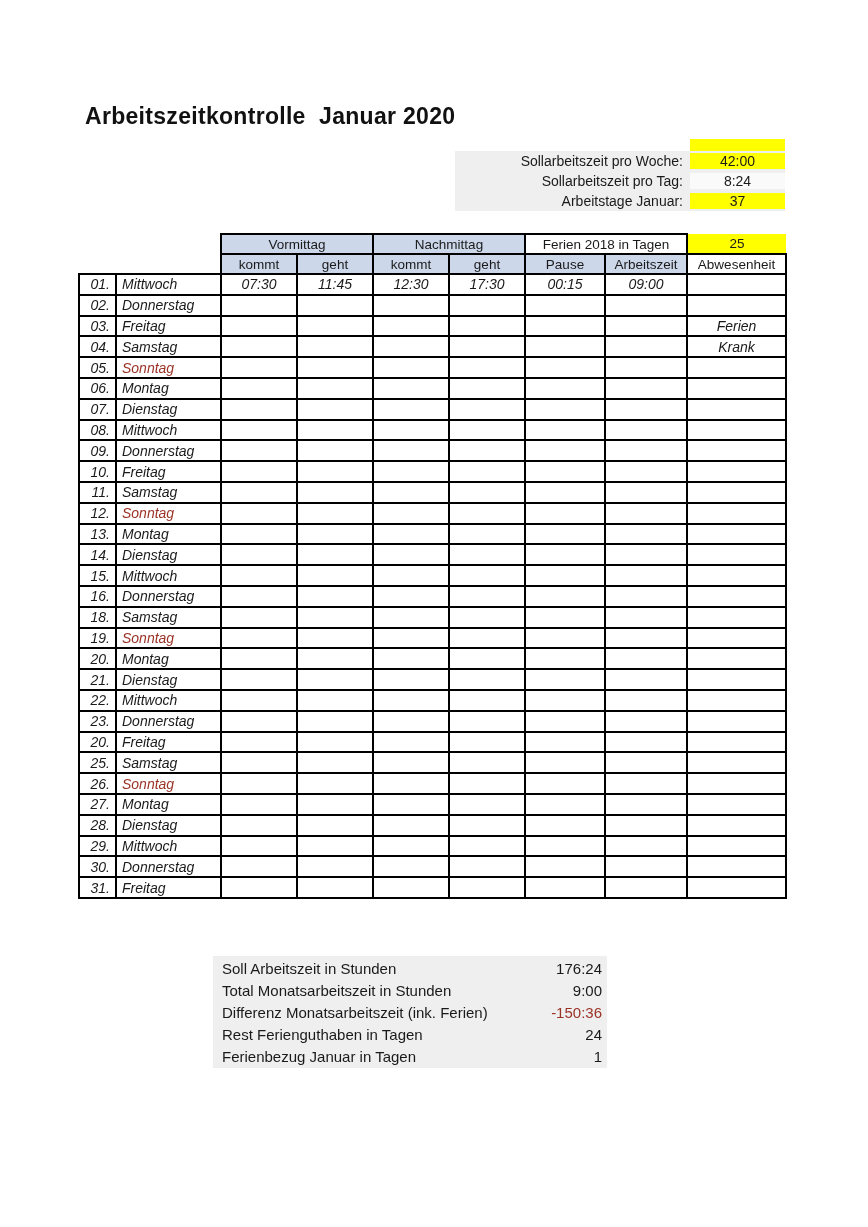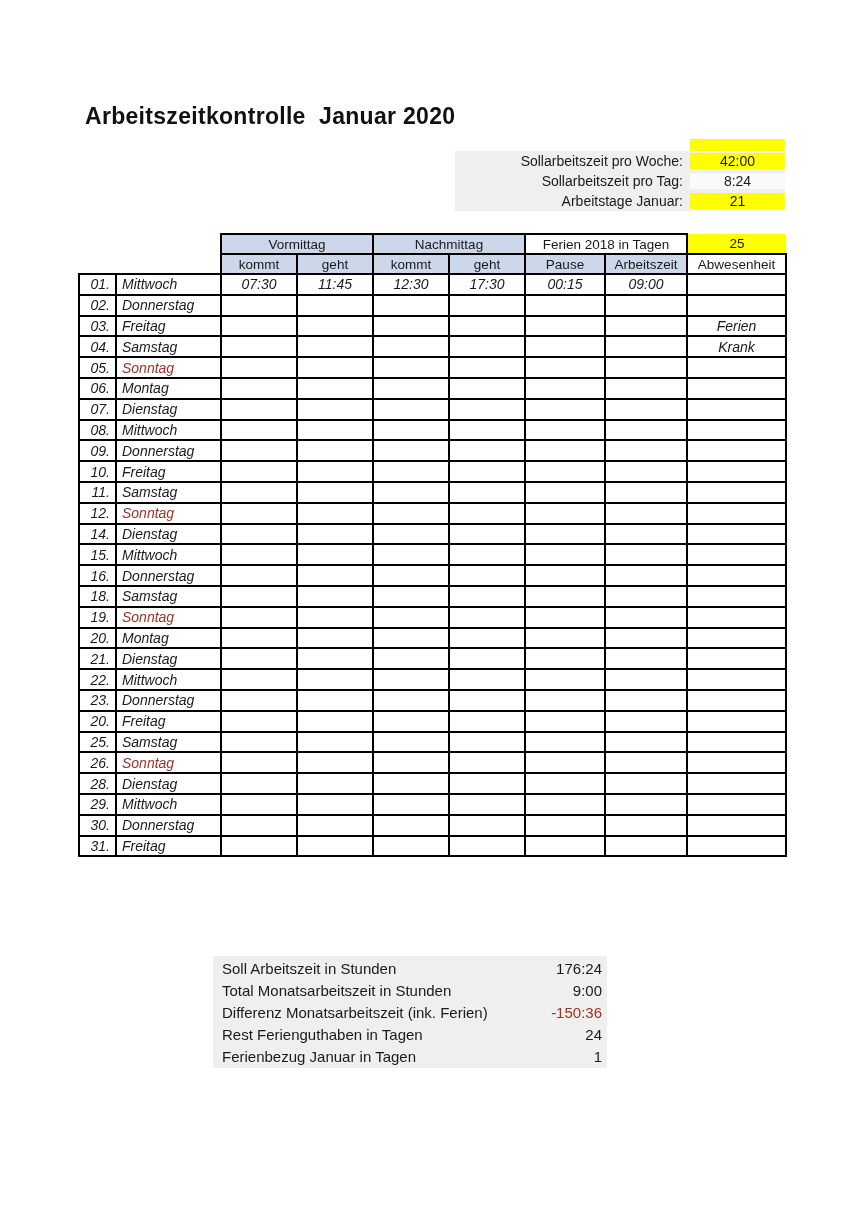--- a/index.html
+++ b/index.html
@@ -71,21 +71,21 @@
     <div class="info-value highlight">42:00</div>
   </div>
 
   <div class="info-row">
     <div class="info-label">Sollarbeitszeit pro Tag:</div>
     <div class="info-value plain">8:24</div>
   </div>
 
   <div class="info-row">
     <div class="info-label">Arbeitstage Januar:</div>
-    <div class="info-value highlight">21</div>
+    <div class="info-value highlight">37</div>
   </div>
 </div>
 
   <table class="sheet">
     <colgroup>
       <col style="width:37px">
         <col style="width:105px">
       <col style="width:76px">
         <col style="width:76px">
       <col style="width:76px">
@@ -251,20 +251,31 @@
     <td class="day">Sonntag</td>
     <td class="val"></td>
     <td class="val"></td>
     <td class="val"></td>
     <td class="val"></td>
     <td class="val"></td>
     <td class="val"></td>
     <td class="val"></td>
   </tr>
 
+  <tr class="data-row">
+    <td class="num">13.</td>
+    <td class="day">Montag</td>
+    <td class="val"></td>
+    <td class="val"></td>
+    <td class="val"></td>
+    <td class="val"></td>
+    <td class="val"></td>
+    <td class="val"></td>
+    <td class="val"></td>
+  </tr>
 
   <tr class="data-row">
     <td class="num">14.</td>
     <td class="day">Dienstag</td>
     <td class="val"></td>
     <td class="val"></td>
     <td class="val"></td>
     <td class="val"></td>
     <td class="val"></td>
     <td class="val"></td>
@@ -397,20 +408,31 @@
     <td class="day">Sonntag</td>
     <td class="val"></td>
     <td class="val"></td>
     <td class="val"></td>
     <td class="val"></td>
     <td class="val"></td>
     <td class="val"></td>
     <td class="val"></td>
   </tr>
 
+  <tr class="data-row">
+    <td class="num">27.</td>
+    <td class="day">Montag</td>
+    <td class="val"></td>
+    <td class="val"></td>
+    <td class="val"></td>
+    <td class="val"></td>
+    <td class="val"></td>
+    <td class="val"></td>
+    <td class="val"></td>
+  </tr>
 
   <tr class="data-row">
     <td class="num">28.</td>
     <td class="day">Dienstag</td>
     <td class="val"></td>
     <td class="val"></td>
     <td class="val"></td>
     <td class="val"></td>
     <td class="val"></td>
     <td class="val"></td>

